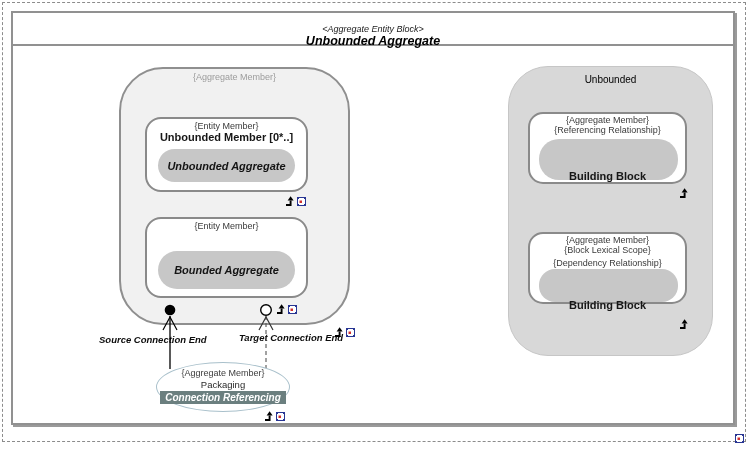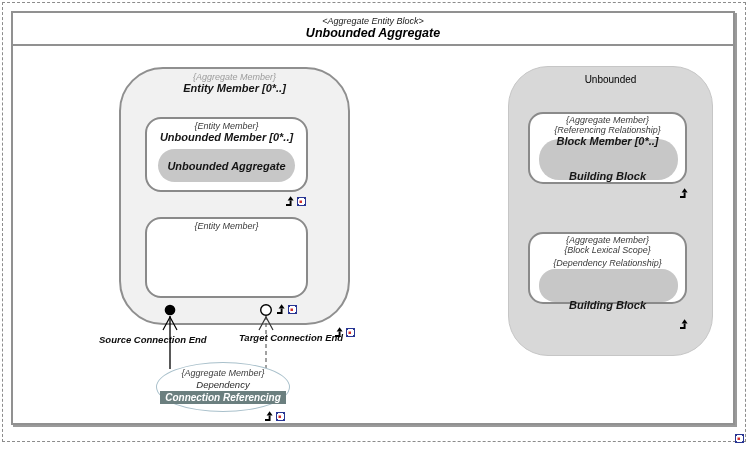--- a/index.html
+++ b/index.html
@@ -1,33 +1,33 @@
 <!DOCTYPE html>
 <html><head>
 <meta charset="utf-8">
 <style>
   * { margin:0; padding:0; box-sizing:border-box; }
   html,body { width:749px; height:451px; background:#ffffff;
     font-family:"Liberation Sans", sans-serif; }
   #canvas { position:relative; width:749px; height:451px; overflow:hidden; }
   .abs { position:absolute; }
   .tl { position:absolute; left:0; right:0; text-align:center;
-        font-style:italic; white-space:nowrap; color:#161616; }
+        white-space:nowrap; color:#161616; }
   .small { font-size:9px; }
   .name { font-size:11px; font-weight:bold; }
   .gray { color:#9c9c9c; }
   .dkgray { color:#3a3a3a; }
 
   #dashed-frame { left:2px; top:2px; right:3px; bottom:9px;
     border:1px dashed #8c8c8c; }
   #main-frame { left:11px; top:11px; width:724px; height:414px;
     border:2px solid #919191; box-shadow:2px 2px 0 #9a9a9a; }
   #diagram-header { width:100%; height:33px; border-bottom:2px solid #919191;
     text-align:center; }
-  #header-stereotype { font-style:italic; font-size:9px; padding-top:3px; color:#222; }
+  #header-stereotype { font-style:italic; font-size:9px; padding-top:11px; color:#222; }
   #header-title { font-style:italic; font-weight:bold; font-size:12.5px; color:#000; }
 
   
   #aggregate-block { left:119px; top:67px; width:231px; height:258px;
     background:#f1f1f1; border:2px solid #8f8f8f; border-radius:44px; z-index:1; }
   .inner-rect { position:absolute; background:#ffffff; border:2px solid #8a8a8a;
     border-radius:16px; }
   .pill { position:absolute; background:#c7c7c7; border-radius:17px;
     display:flex; align-items:center; justify-content:center;
     font-style:italic; font-weight:bold; font-size:11px; color:#141414; }
@@ -63,21 +63,20 @@
 
   <div id="main-frame" class="abs">
     <div id="diagram-header">
       <div id="header-stereotype">&lt;Aggregate Entity Block&gt;</div>
       <div id="header-title">Unbounded Aggregate</div>
     </div>
   </div>
 
   <div id="aggregate-block" class="abs">
     <div class="tl small gray" style="top:3px">{Aggregate Member}</div>
-    <div class="tl name" style="top:13px">Entity Member [0*..]</div>
 
     <div class="inner-rect" style="left:24px;top:48px;width:163px;height:75px">
       <div class="tl small dkgray" style="top:2px">{Entity Member}</div>
       <div class="tl name" style="top:12px">Unbounded Member [0*..]</div>
       <div class="pill" style="left:11px;top:30px;width:137px;height:33px">Unbounded Aggregate</div>
     </div>
     <div class="icon-pair" style="left:164px;top:126px">
       <svg width="10" height="11" viewBox="0 0 10 11">
         <path d="M1,10 H5.6 V5.4" fill="none" stroke="#000" stroke-width="1.9"></path>
         <path d="M2.6,5.6 H8.6 L5.6,1.2 Z" fill="#000"></path>
@@ -87,20 +86,21 @@
         <rect x="0" y="0" width="2" height="2" fill="#283593"></rect>
           <rect x="7" y="0" width="2" height="2" fill="#283593"></rect>
         <rect x="0" y="7" width="2" height="2" fill="#283593"></rect>
           <rect x="7" y="7" width="2" height="2" fill="#283593"></rect>
         <rect x="2.5" y="3.5" width="2.5" height="2.5" fill="#d03030"></rect>
       </svg>
     </div>
 
     <div class="inner-rect" style="left:24px;top:148px;width:163px;height:81px">
       <div class="tl small dkgray" style="top:2px">{Entity Member}</div>
+      <div class="pill" style="left:11px;top:32px;width:137px;height:38px;border-radius:19px">Bounded Aggregate</div>
     </div>
     <div class="icon-pair" style="left:155px;top:234px">
       <svg width="10" height="11" viewBox="0 0 10 11">
         <path d="M1,10 H5.6 V5.4" fill="none" stroke="#000" stroke-width="1.9"></path>
         <path d="M2.6,5.6 H8.6 L5.6,1.2 Z" fill="#000"></path>
       </svg>
       <svg width="9" height="9" viewBox="0 0 9 9">
         <rect x="0.5" y="0.5" width="8" height="8" fill="#fff" stroke="#283593" stroke-width="1"></rect>
         <rect x="0" y="0" width="2" height="2" fill="#283593"></rect>
           <rect x="7" y="0" width="2" height="2" fill="#283593"></rect>
@@ -133,21 +133,21 @@
       <rect x="0" y="0" width="2" height="2" fill="#283593"></rect>
         <rect x="7" y="0" width="2" height="2" fill="#283593"></rect>
       <rect x="0" y="7" width="2" height="2" fill="#283593"></rect>
         <rect x="7" y="7" width="2" height="2" fill="#283593"></rect>
       <rect x="2.5" y="3.5" width="2.5" height="2.5" fill="#d03030"></rect>
     </svg>
   </div>
 
   <div id="connector-ellipse" class="abs">
     <div class="tl" style="top:5px;font-size:9px;color:#3d3d3d">{Aggregate Member}</div>
-    <div class="tl" style="top:16px;font-size:9.5px;color:#2b2b2b">Dependency</div>
+    <div class="tl" style="top:16px;font-size:9.5px;color:#2b2b2b">Packaging</div>
     <div id="relationship-band">Connection Referencing</div>
   </div>
   <div class="icon-pair" style="left:264px;top:410px">
     <svg width="10" height="11" viewBox="0 0 10 11">
       <path d="M1,10 H5.6 V5.4" fill="none" stroke="#000" stroke-width="1.9"></path>
       <path d="M2.6,5.6 H8.6 L5.6,1.2 Z" fill="#000"></path>
     </svg>
     <svg width="9" height="9" viewBox="0 0 9 9">
       <rect x="0.5" y="0.5" width="8" height="8" fill="#fff" stroke="#283593" stroke-width="1"></rect>
       <rect x="0" y="0" width="2" height="2" fill="#283593"></rect>
@@ -158,21 +158,20 @@
     </svg>
   </div>
 
   <div id="packaging-block" class="abs">
     <div id="packaging-title">Unbounded</div>
 
     <div class="inner-rect" style="left:19px;top:45px;width:159px;height:72px;border-radius:15px">
       <div class="pill pz1" style="left:9px;top:25px;width:139px;height:41px;border-radius:20px"></div>
       <div class="tl small dkgray pz2" style="top:1px">{Aggregate Member}</div>
       <div class="tl small dkgray pz2" style="top:11px">{Referencing Relationship}</div>
-      <div class="tl name pz2" style="top:21px">Block Member [0*..]</div>
       <div class="tl name pz2" style="top:56px">Building Block</div>
     </div>
     <svg class="abs" style="left:170px;top:120px" width="10" height="11" viewBox="0 0 10 11">
       <path d="M1,10 H5.6 V5.4" fill="none" stroke="#000" stroke-width="1.9"></path>
       <path d="M2.6,5.6 H8.6 L5.6,1.2 Z" fill="#000"></path>
     </svg>
 
     <div class="inner-rect" style="left:19px;top:165px;width:159px;height:72px;border-radius:15px">
       <div class="pill pz1" style="left:9px;top:35px;width:139px;height:33px;border-radius:16px"></div>
       <div class="tl small dkgray pz2" style="top:1px">{Aggregate Member}</div>

